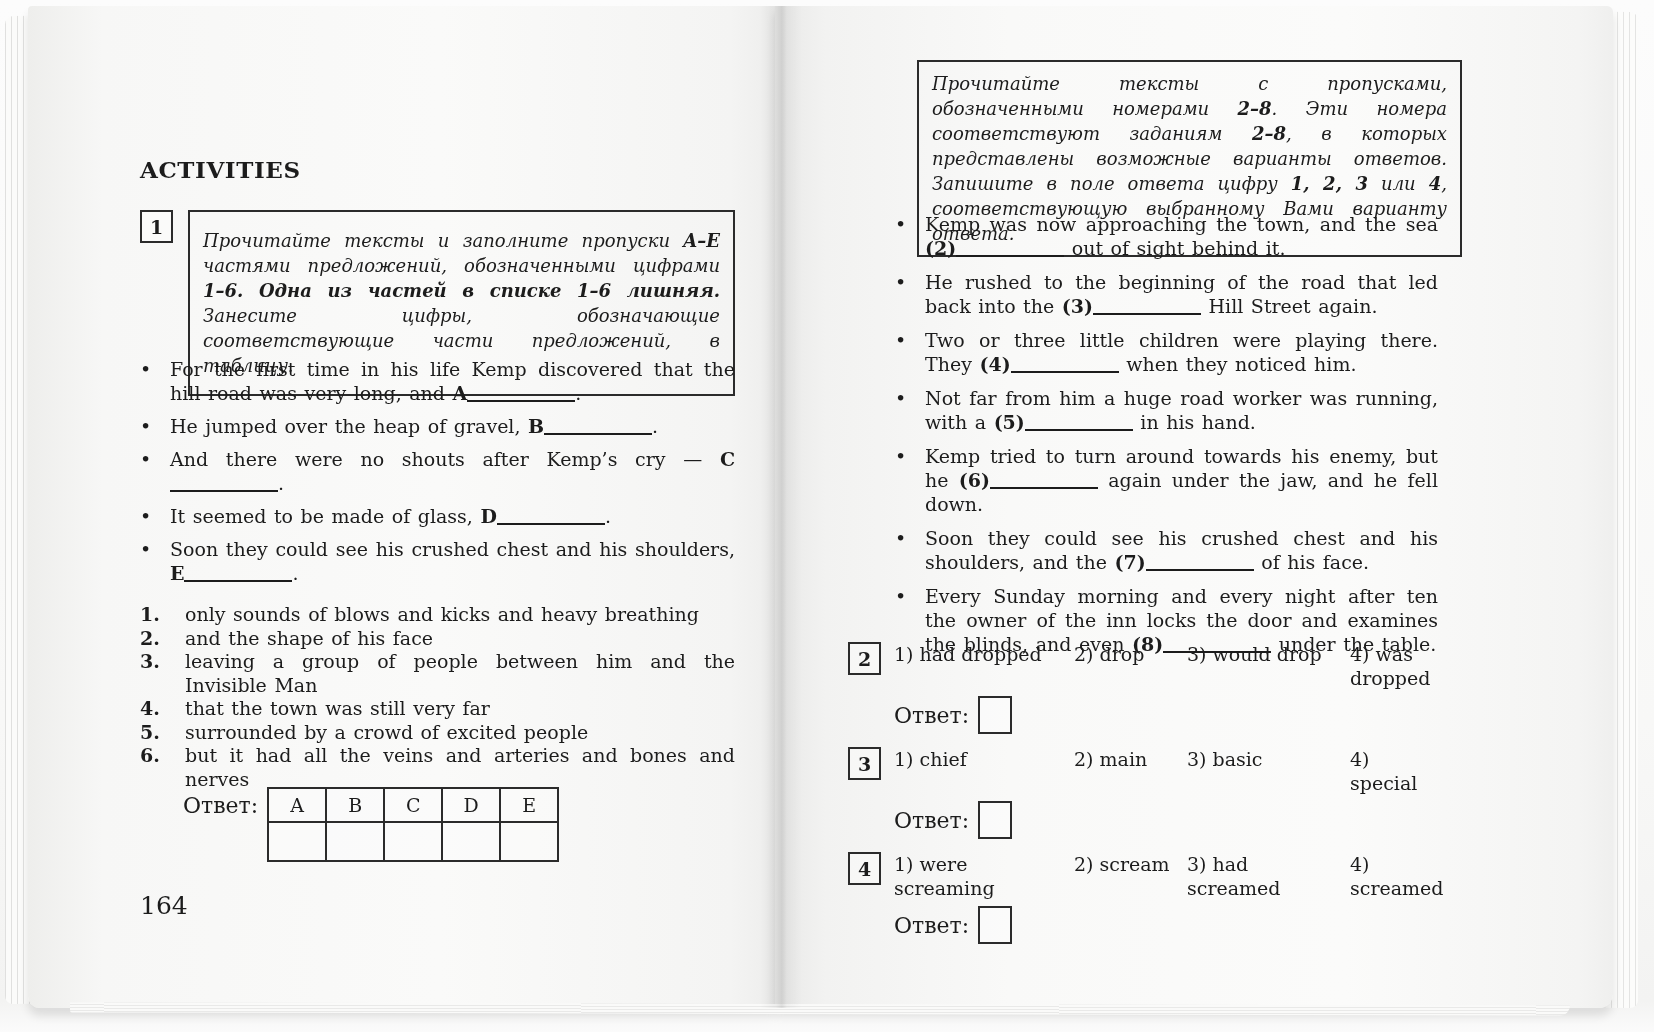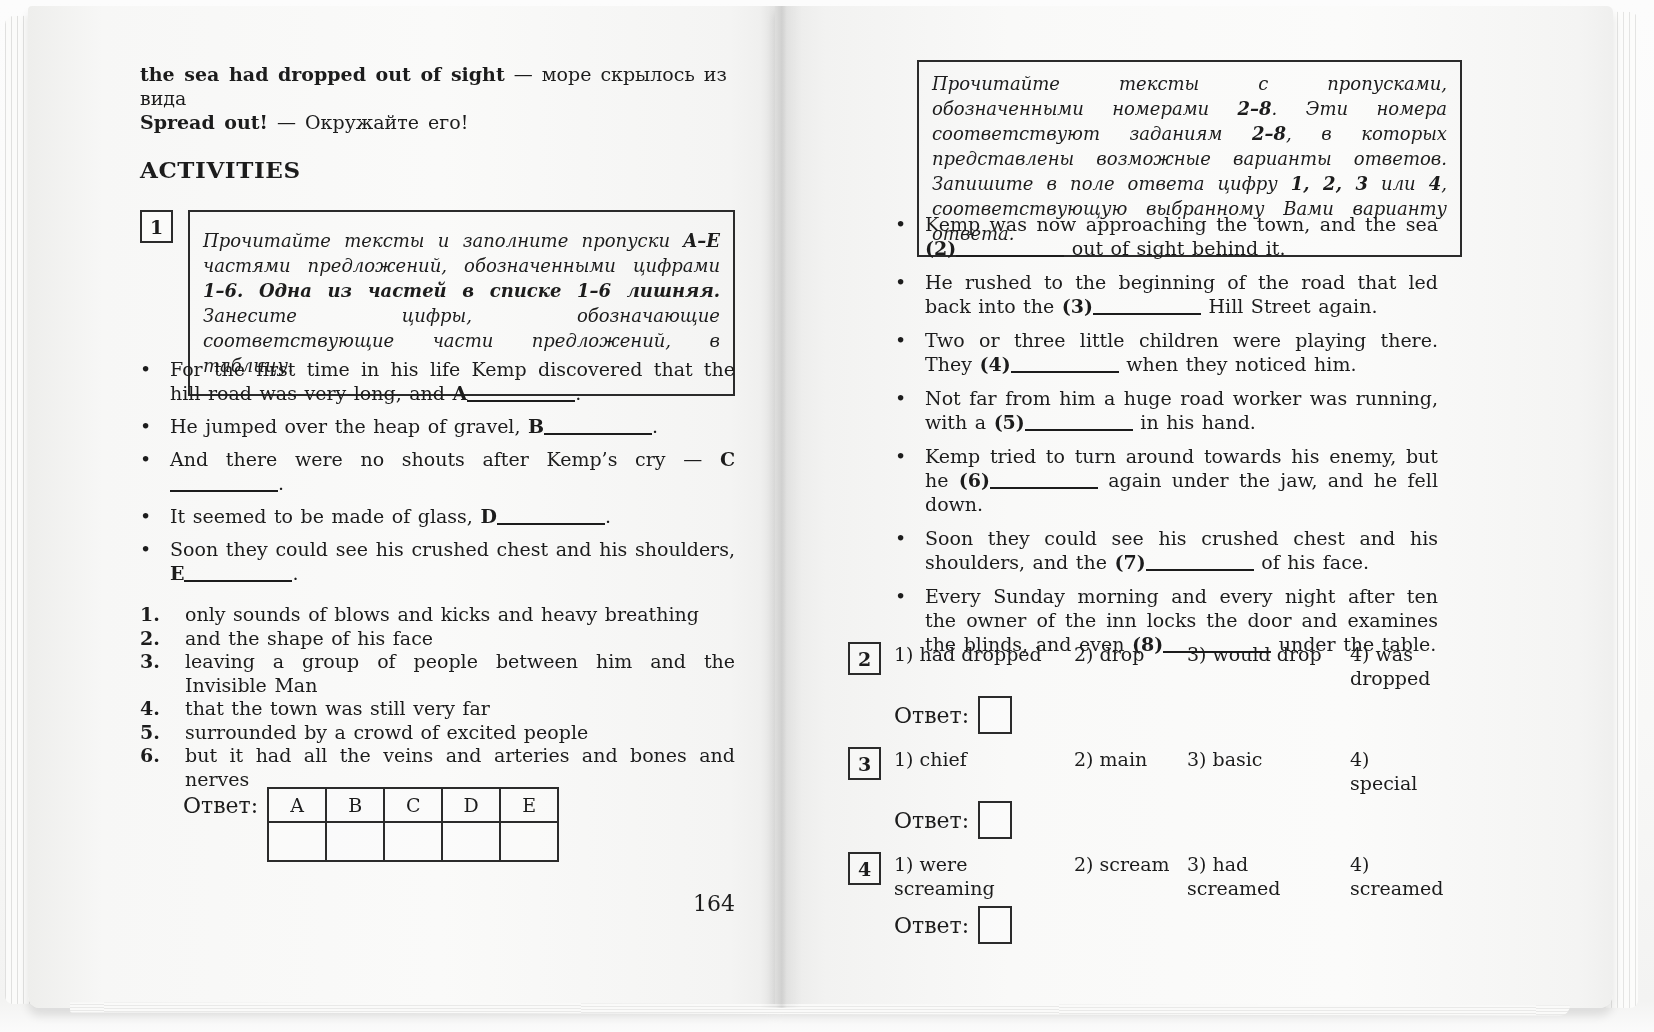--- a/index.html
+++ b/index.html
@@ -80,21 +80,21 @@
   .choices .num { width:30px; flex:none; font-weight:700; }
   .choices .text { flex:1; text-align:justify; word-spacing:1.5px;margin-left:15px; }
 
   .answer-row-left { left:183px; top:787px; display:flex; align-items:flex-start; }
   .answer-label { font-size:22px; padding-top:6px; }
   table.ans-table { border-collapse:collapse; margin-left:9px; background:rgba(255,255,255,0.25); }
   table.ans-table th, table.ans-table td { border:2px solid #2b2b2b; width:56px; padding:0; text-align:center; }
   table.ans-table th { height:32px; font-weight:400; font-size:19px; }
   table.ans-table td { height:37px; }
 
-  .pagenum { font-size:22px; text-align:right; }
+  .pagenum { font-size:25px; text-align:left; }
   .pagenum-left { left:140px; top:891px; width:595px; }
   .pagenum-right { left:848px; top:891px; width:590px; }
 
   
   .instr-right {
     left:893px; top:60px; width:545px; box-sizing:border-box;
     border:2px solid #2b2b2b; padding:9px 13px;
     font-style:italic; font-size:18px; line-height:25px;
     text-align:justify; word-spacing:2px;margin-left:24px;
   }
@@ -120,32 +120,20 @@
 <body>
 
 <div class="photo">
   <div class="edge-left"></div>
   <div class="edge-right"></div>
   <div class="page page-left"></div>
   <div class="page page-right"></div>
   <div class="edge-bottom"></div>
   <div class="gutter"></div>
 
-  <div class="block vocab">
-    <div class="vocab-line">
-      <b>the sea had dropped out of sight</b>
-      <span>—</span>
-      <span>море скрылось из вида</span>
-    </div>
-    <div class="vocab-line">
-      <b>Spread out!</b>
-      <span>—</span>
-      <span>Окружайте его!</span>
-    </div>
-  </div>
 
   <h1 class="block activities">ACTIVITIES</h1>
 
   <div class="block task-row">
     <div class="num-box">1</div>
     <div class="instr-box"><span>Прочитайте тексты и заполните пропуски </span><span class="bi">A–E</span><span> частями предложений, обозначенными цифрами </span><span class="bi">1–6. Одна из частей в списке 1–6 лишняя.</span><span> Занесите цифры, обозначающие соответствующие части предложений, в таблицу.</span></div>
   </div>
 
   <ul class="block bullets bullets-left">
     <li>

